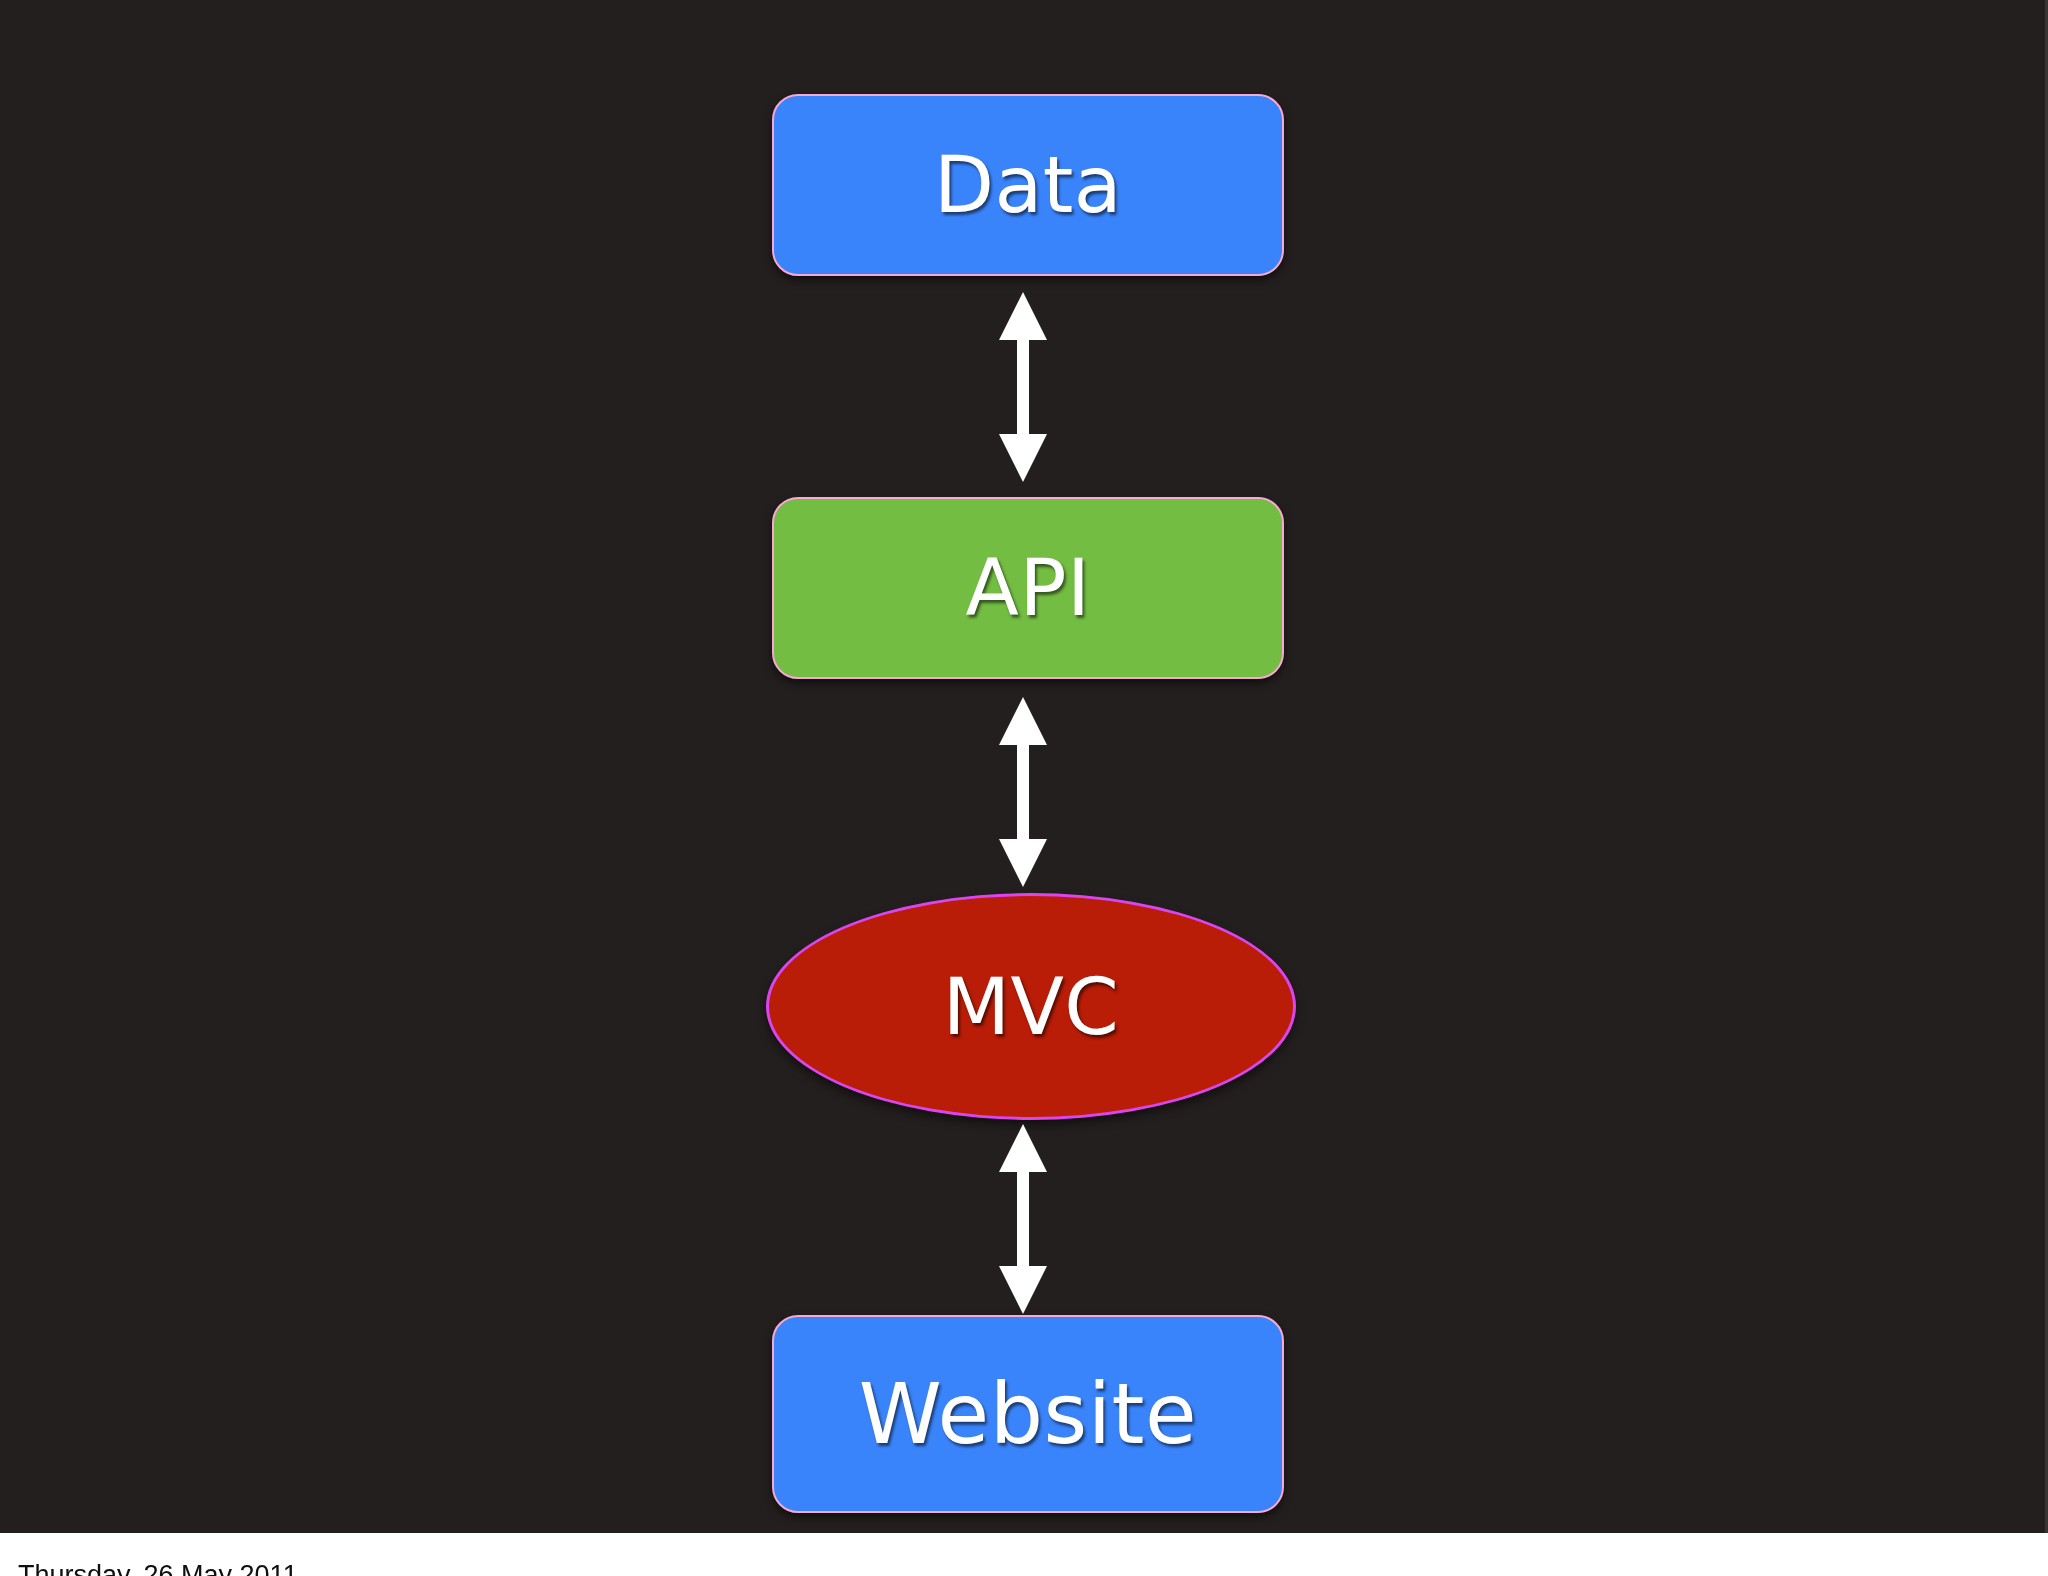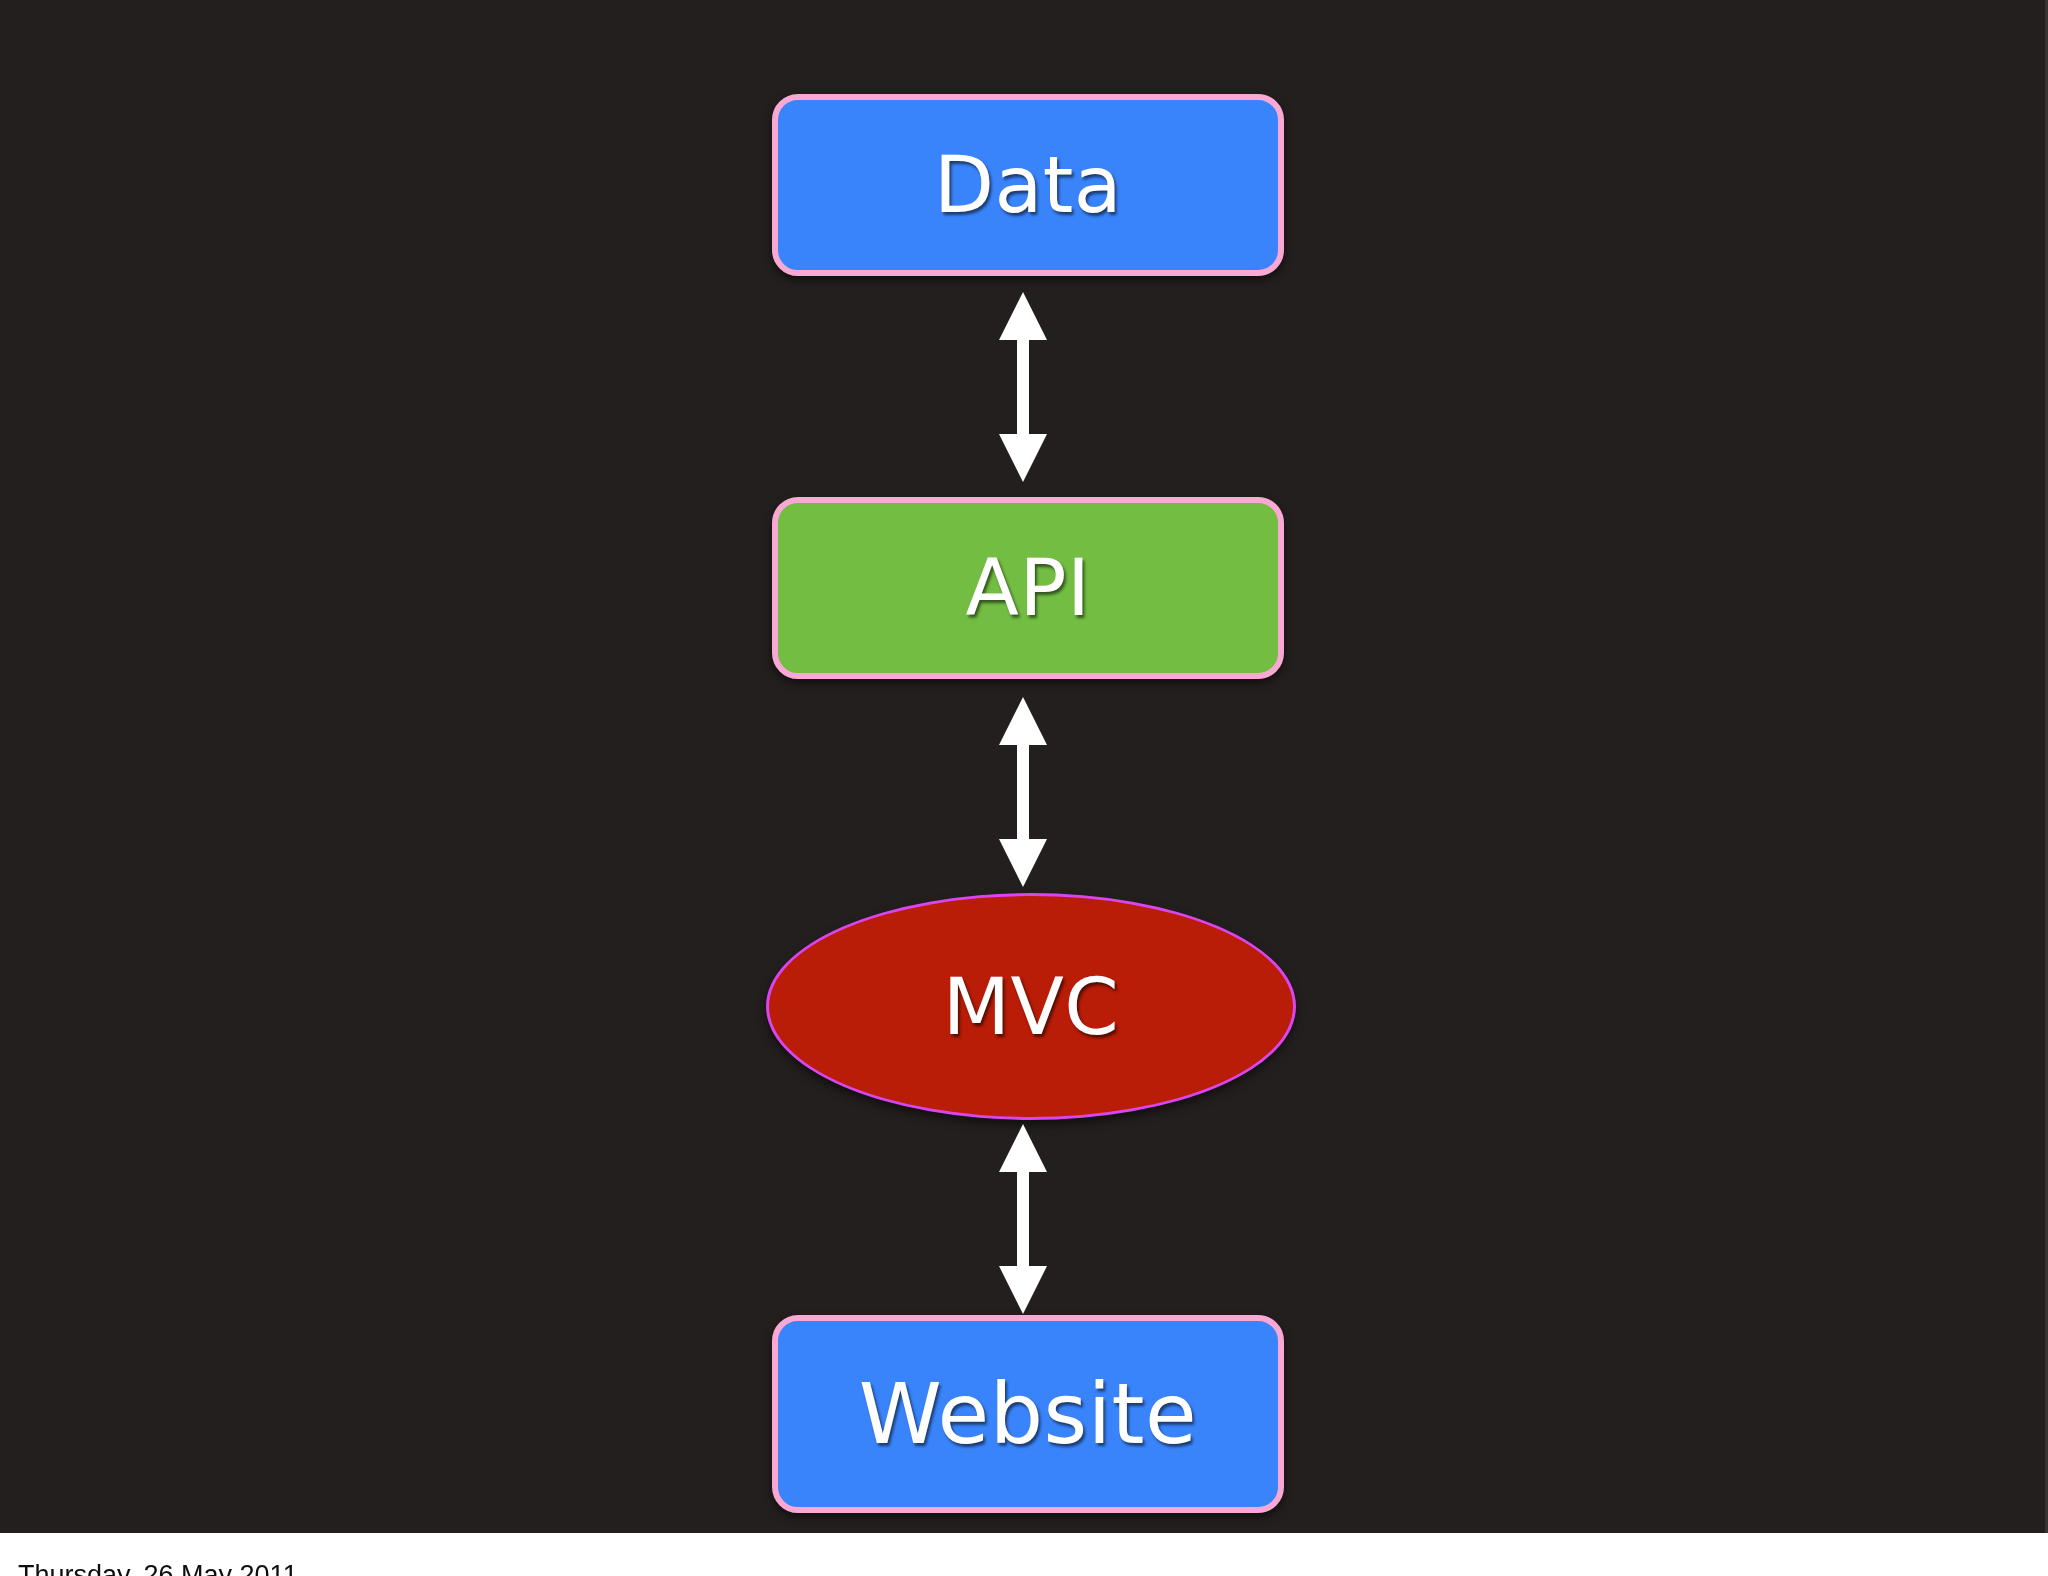--- a/index.html
+++ b/index.html
@@ -50,21 +50,21 @@
     letter-spacing: 0.5px;
     text-shadow: 2px 3px 3px rgba(0,0,0,0.55);
     line-height: 1;
     white-space: nowrap;
     user-select: none;
   }
 
   
   .rect-node {
     border-radius: 26px;
-    border: 6px solid #f9a8d4;
+    border: 2px solid #f9a8d4;
     box-shadow: 0 4px 9px rgba(0,0,0,0.55);
   }
 
   #node-data {
     left: 772px;
     top: 94px;
     width: 512px;
     height: 182px;
     background: #3a84fb;
   }

